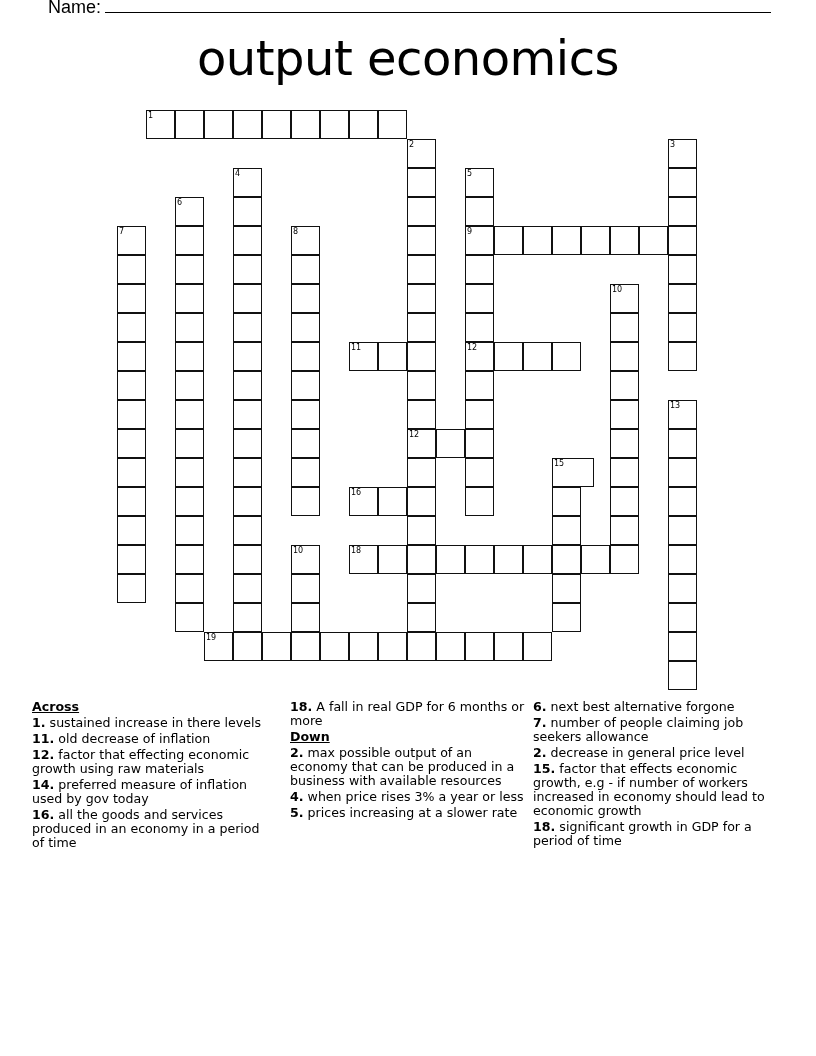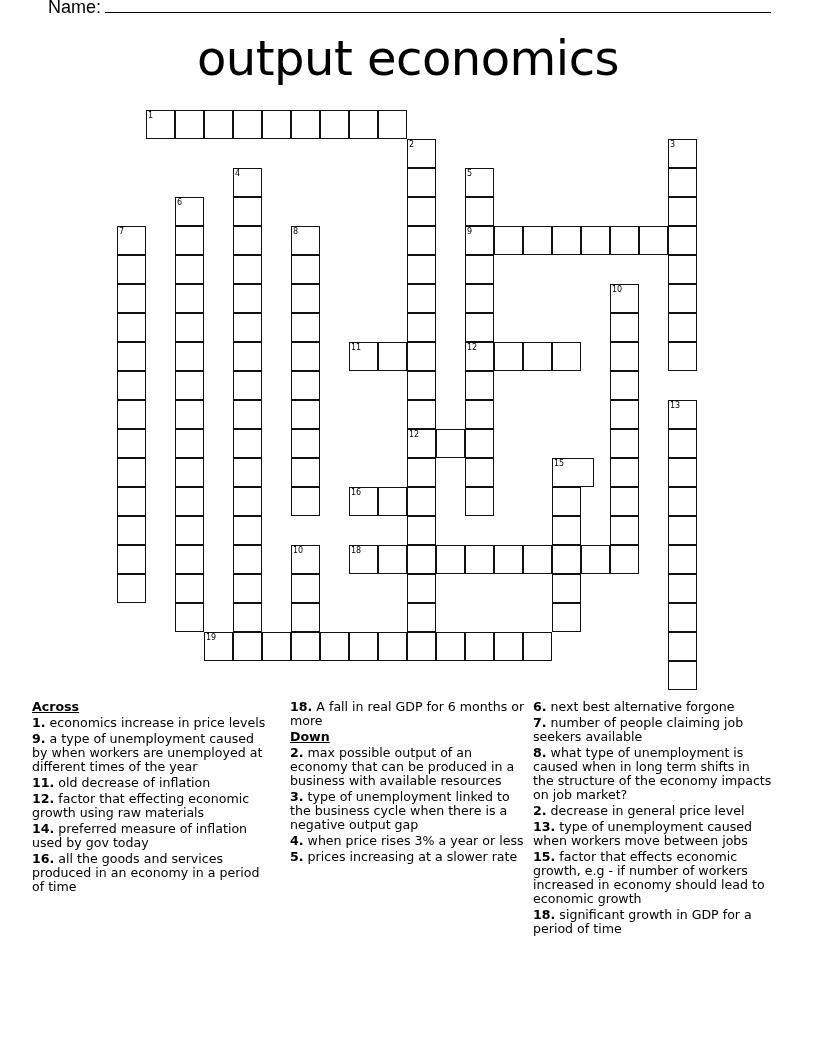--- a/index.html
+++ b/index.html
@@ -531,38 +531,34 @@
     <div class="cell" style="left: 494px; top: 632px;">
       <input maxlength="1" style="">
     </div>
     <div class="cell" style="left: 523px; top: 632px;">
       <input maxlength="1" style="">
     </div>
   </div>
 
 <div class="clues col1">
   <div class="heading">Across</div>
-  <div class="clue"><b>1.</b> <span>economics increase in price levels</span></div>
-  <div class="clue"><b>9.</b> <span>a type of unemployment caused by when workers are unemployed at different times of the year</span></div>
+  <div class="clue"><b>1.</b> <span>sustained increase in there levels</span></div>
   <div class="clue"><b>11.</b> <span>old decrease of inflation</span></div>
   <div class="clue"><b>12.</b> <span>factor that effecting economic growth using raw materials</span></div>
   <div class="clue"><b>14.</b> <span>preferred measure of inflation used by gov today</span></div>
   <div class="clue"><b>16.</b> <span>all the goods and services produced in an economy in a period of time</span></div>
 </div>
 
 <div class="clues col2">
   <div class="clue"><b>18.</b> <span>A fall in real GDP for 6 months or more</span></div>
   <div class="heading">Down</div>
   <div class="clue"><b>2.</b> <span>max possible output of an economy that can be produced in a business with available resources</span></div>
-  <div class="clue"><b>3.</b> <span>type of unemployment linked to the business cycle when there is a negative output gap</span></div>
   <div class="clue"><b>4.</b> <span>when price rises 3% a year or less</span></div>
   <div class="clue"><b>5.</b> <span>prices increasing at a slower rate</span></div>
 </div>
 
 <div class="clues col3">
   <div class="clue"><b>6.</b> <span>next best alternative forgone</span></div>
-  <div class="clue"><b>7.</b> <span>number of people claiming job seekers available</span></div>
-  <div class="clue"><b>8.</b> <span>what type of unemployment is caused when in long term shifts in the structure of the economy impacts on job market?</span></div>
+  <div class="clue"><b>7.</b> <span>number of people claiming job seekers allowance</span></div>
   <div class="clue"><b>2.</b> <span>decrease in general price level</span></div>
-  <div class="clue"><b>13.</b> <span>type of unemployment caused when workers move between jobs</span></div>
   <div class="clue"><b>15.</b> <span>factor that effects economic growth, e.g - if number of workers increased in economy should lead to economic growth</span></div>
   <div class="clue"><b>18.</b> <span>significant growth in GDP for a period of time</span></div>
 </div>
 
 </body></html>

